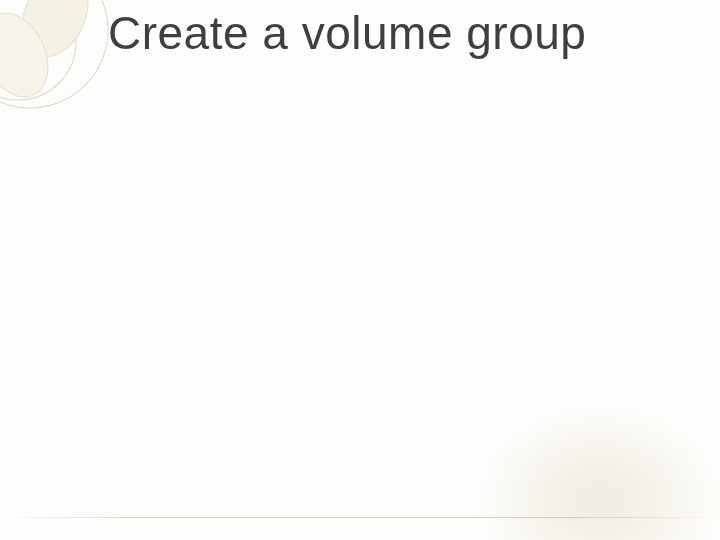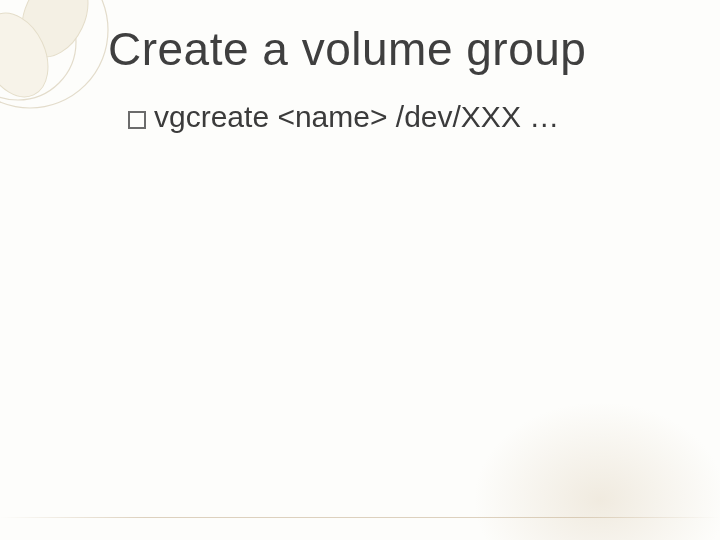--- a/index.html
+++ b/index.html
@@ -22,21 +22,21 @@
   .corner-art {
     position: absolute;
     top: -40px;
     left: -40px;
     width: 200px;
     height: 200px;
     pointer-events: none;
   }
   .title {
     position: absolute;
-    top: 22px;
+    top: 6px;
     left: 108px;
     font-size: 46px;
     color: #3f3f3f;
     letter-spacing: 0.5px;
     font-weight: 400;
     text-shadow: 1px 1px 0 rgba(255,255,255,0.6);
   }
   .body {
     position: absolute;
     top: 100px;
@@ -73,19 +73,15 @@
   <svg class="corner-art" viewBox="0 0 200 200">
     <circle cx="70" cy="70" r="78" fill="none" stroke="#e3dccb" stroke-width="1.2"></circle>
     <circle cx="58" cy="82" r="58" fill="none" stroke="#e3dccb" stroke-width="1.2"></circle>
     <path d="M 20 150 Q 60 60 150 30" fill="none" stroke="#d8ccb0" stroke-width="1"></path>
     <ellipse cx="95" cy="55" rx="30" ry="44" transform="rotate(25 95 55)" fill="#f4f0e4" stroke="#e4ddc9" stroke-width="1"></ellipse>
     <ellipse cx="55" cy="95" rx="30" ry="44" transform="rotate(-25 55 95)" fill="#f7f3e9" stroke="#e4ddc9" stroke-width="1"></ellipse>
   </svg>
 
   <div class="title">Create a volume group</div>
 
-  <div class="body">
-    <span class="bullet-box"></span>
-    <span>vgcreate &lt;name&gt; /dev/XXX …</span>
-  </div>
 
   <div class="divider"></div>
 </div>
 
 </body></html>

